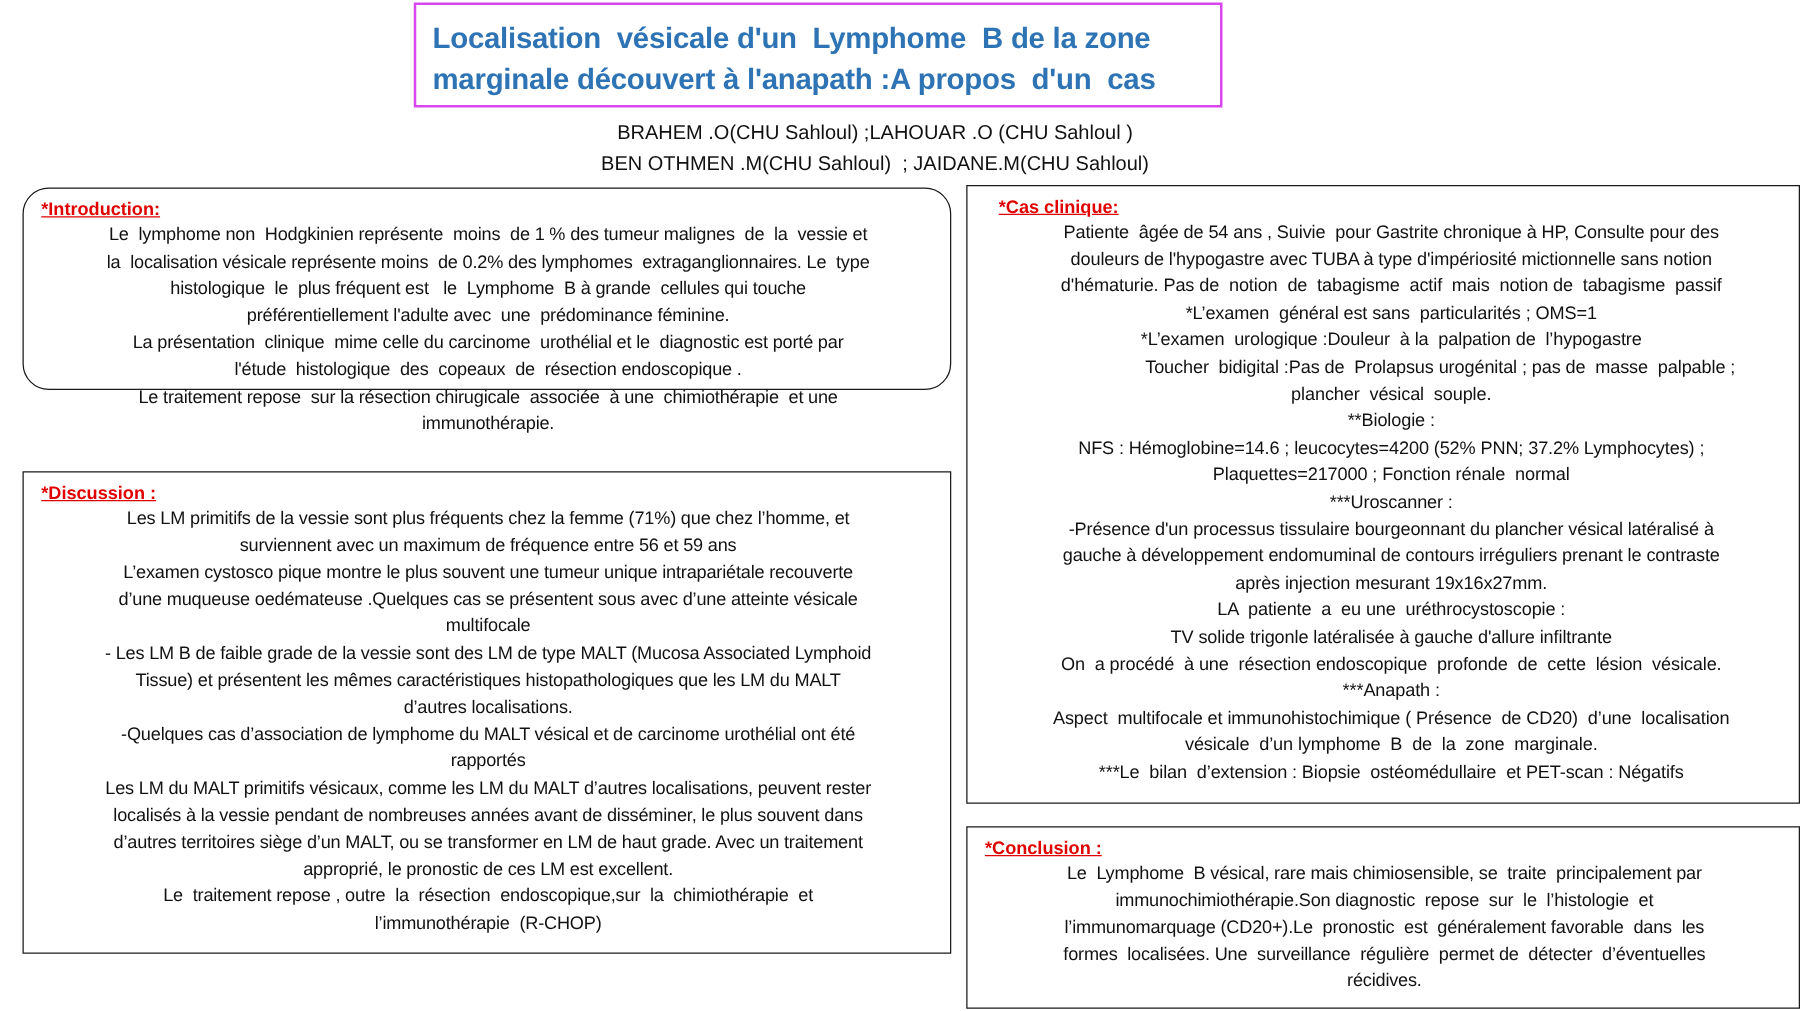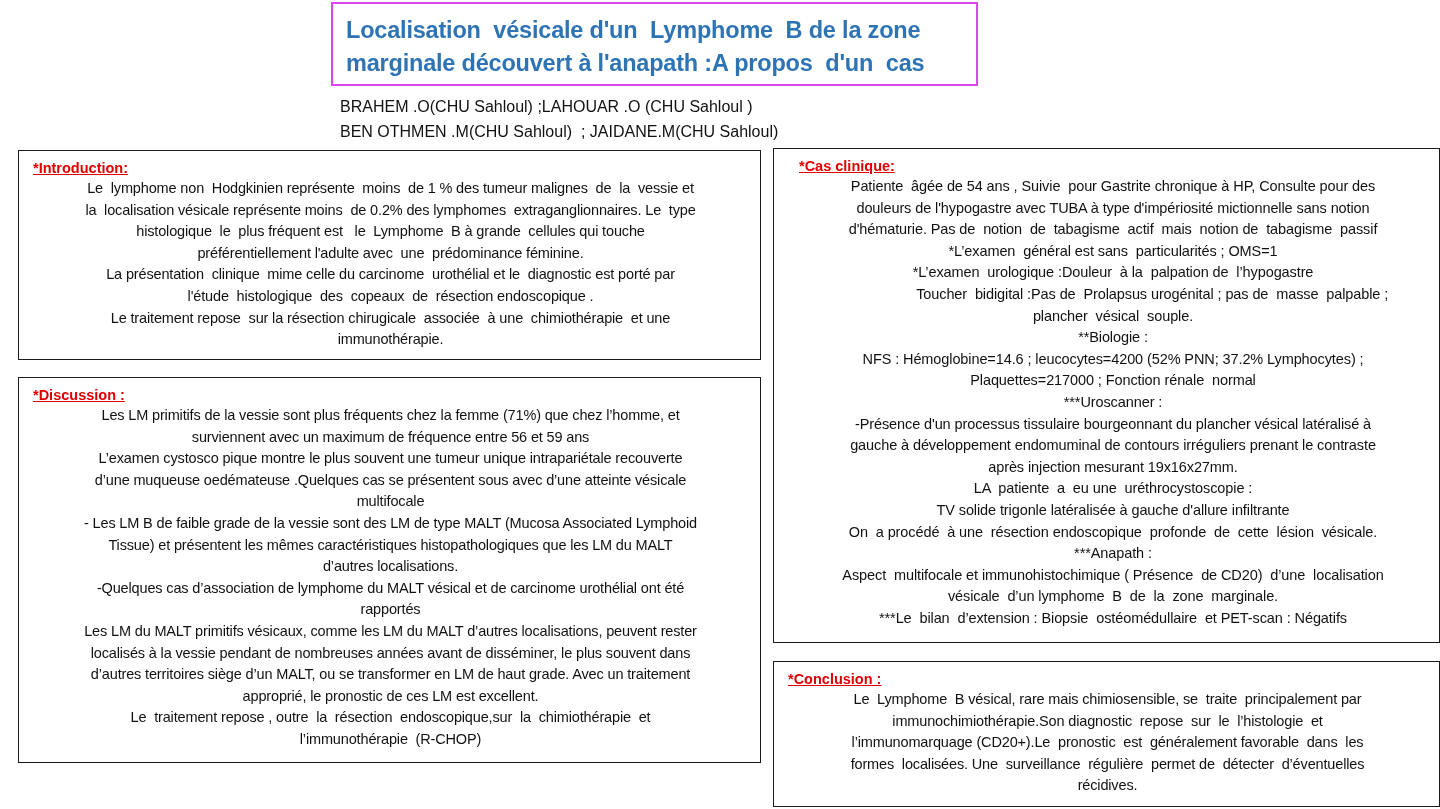--- a/index.html
+++ b/index.html
@@ -11,36 +11,36 @@
   .title-box {
     position:absolute; left:331px; top:2px; width:647px; height:84px;
     border:2px solid #d946ef; box-sizing:border-box;
     padding:10px 0 0 13px;
   }
   .title-line {
     color:#2E74B5; font-weight:bold; font-size:23.5px; line-height:33px;
     white-space:pre; letter-spacing:-0.2px;
   }
   .authors {
-    position:absolute; left:340px; width:760px; top:94px; 
+    position:absolute; left:320px; width:760px; top:94px; text-align:center;
     font-size:16px; line-height:25px; color:#111;
   }
   .authors div { white-space:pre; }
   .box {
     position:absolute; border:1.5px solid #1a1a1a; box-sizing:border-box;
     padding:7px 12px 0 14px; background:#fff;
   }
   .box-title {
     color:#e00000; font-weight:bold; text-decoration:underline;
     font-size:14.5px; line-height:20px; white-space:pre;
   }
   .line {
     font-size:14.5px; line-height:21.6px; white-space:pre; letter-spacing:-0.15px;text-align:center;
   }
-  #intro { left:18px; top:150px; width:743px; height:210px; }
+  #intro { left:18px; top:150px; width:743px; height:162px;border-radius:21px; }
   #discussion { left:18px; top:377px; width:743px; height:386px; }
   #cas { left:773px; top:148px; width:667px; height:495px;padding-left:25px; }
   #conclusion { left:773px; top:661px; width:667px; height:146px; }
   #cas .line { letter-spacing:-0.1px; }
 </style>
 </head>
 <body>
 
 <div class="title-box">
   <div class="title-line">Localisation  vésicale d'un  Lymphome  B de la zone</div>

